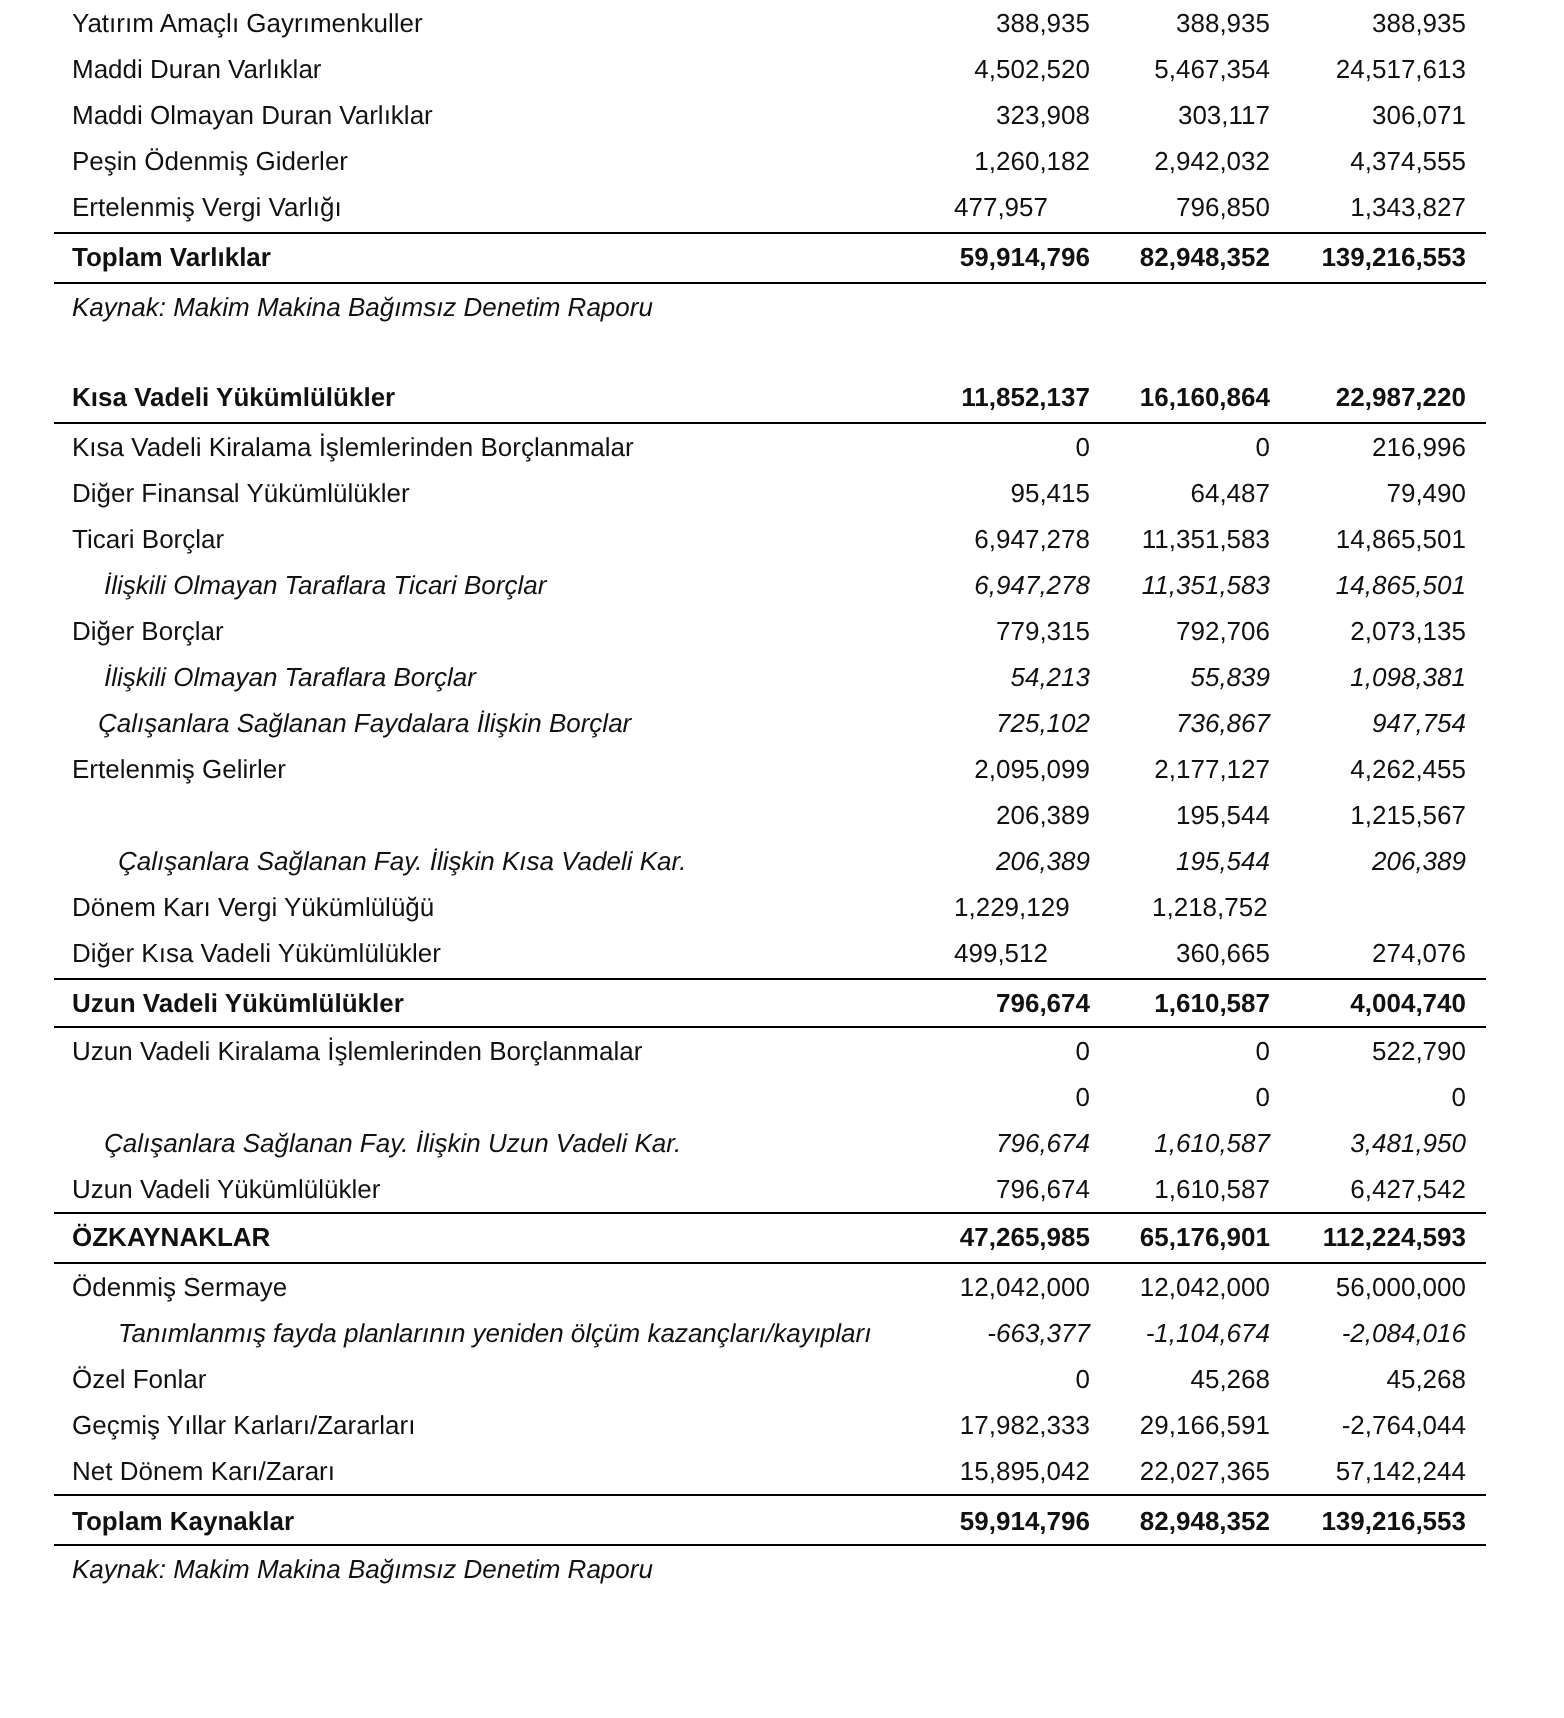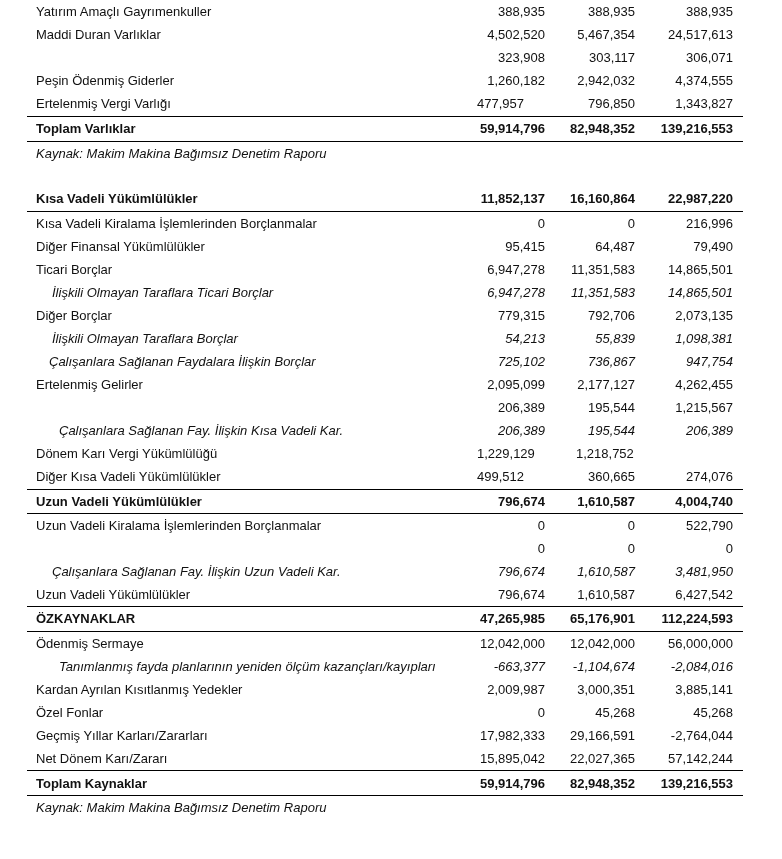--- a/index.html
+++ b/index.html
@@ -40,20 +40,21 @@
     <span class="v v1">388,935</span>
     <span class="v v2">388,935</span>
   </div>
   <div class="row">
     <span class="label">Maddi Duran Varlıklar</span>
     <span class="v v0">4,502,520</span>
     <span class="v v1">5,467,354</span>
     <span class="v v2">24,517,613</span>
   </div>
   <div class="row">
+    <span class="label">Maddi Olmayan Duran Varlıklar</span>
     <span class="v v0">323,908</span>
     <span class="v v1">303,117</span>
     <span class="v v2">306,071</span>
   </div>
   <div class="row">
     <span class="label">Peşin Ödenmiş Giderler</span>
     <span class="v v0">1,260,182</span>
     <span class="v v1">2,942,032</span>
     <span class="v v2">4,374,555</span>
   </div>
@@ -196,26 +197,20 @@
     <span class="v v1">12,042,000</span>
     <span class="v v2">56,000,000</span>
   </div>
   <div class="row italic indent2">
     <span class="label">Tanımlanmış fayda planlarının yeniden ölçüm kazançları/kayıpları</span>
     <span class="v v0">-663,377</span>
     <span class="v v1">-1,104,674</span>
     <span class="v v2">-2,084,016</span>
   </div>
   <div class="row">
-    <span class="label">Kardan Ayrılan Kısıtlanmış Yedekler</span>
-    <span class="v v0">2,009,987</span>
-    <span class="v v1">3,000,351</span>
-    <span class="v v2">3,885,141</span>
-  </div>
-  <div class="row">
     <span class="label">Özel Fonlar</span>
     <span class="v v0">0</span>
     <span class="v v1">45,268</span>
     <span class="v v2">45,268</span>
   </div>
   <div class="row">
     <span class="label">Geçmiş Yıllar Karları/Zararları</span>
     <span class="v v0">17,982,333</span>
     <span class="v v1">29,166,591</span>
     <span class="v v2">-2,764,044</span>

